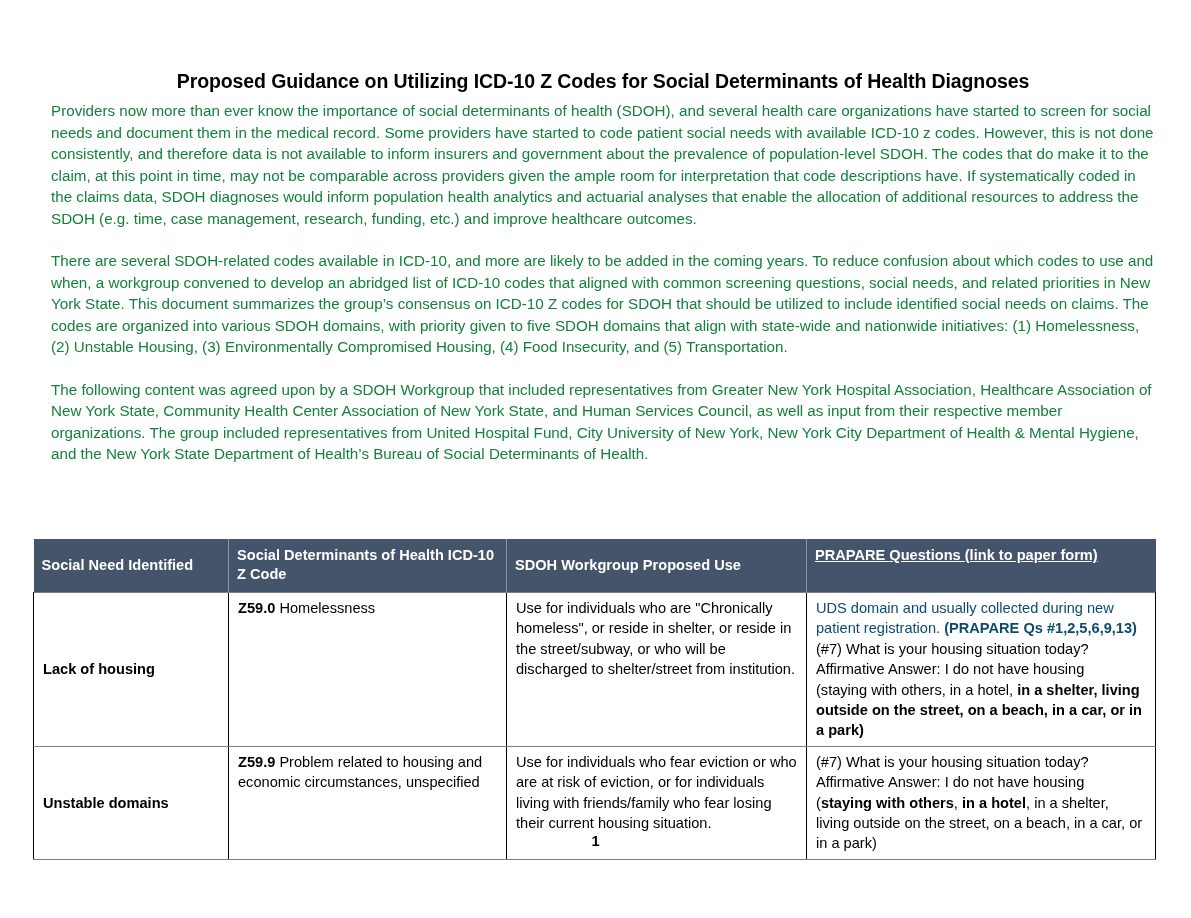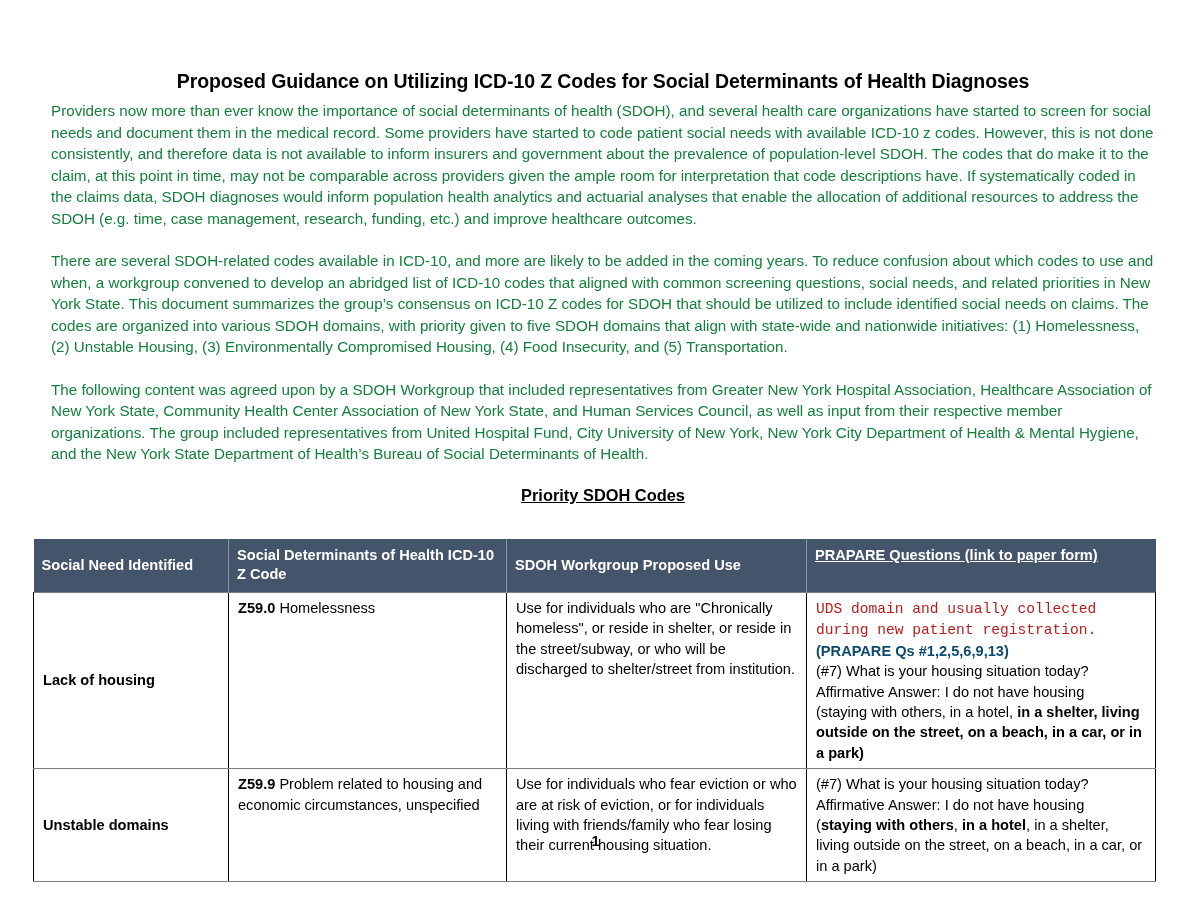--- a/index.html
+++ b/index.html
@@ -114,21 +114,21 @@
     vertical-align: middle;
     font-weight: bold;
   }
   table.sdoh tbody tr.row1 td { height: 138px; }
   table.sdoh tbody tr.row2 td { height: 112px; }
 
   table.sdoh tbody td.c-code { vertical-align: top; }
   table.sdoh tbody td.c-use  { vertical-align: top; }
   table.sdoh tbody td.c-prapare { vertical-align: top; }
 
-  .blue-lt { color: #b91c1c; font-family: Liberation Mono, monospace; }
+  .blue-lt { color: #0c4a6e; }
   .blue-dk { color: #0c4a6e; font-weight: bold; text-align: center; }
   .bld { font-weight: bold; }
 
   .page-number {
     position: absolute;
     left: 0;
     top: 833px;
     width: 1191px;
     text-align: center;
     font-size: 14.6px;
@@ -143,21 +143,20 @@
 
   <div class="doc-body">
 
     <h1 class="doc-title">Proposed Guidance on Utilizing ICD-10 Z Codes for Social Determinants of Health Diagnoses</h1>
 
 
     <p class="para">Providers now more than ever know the importance of social determinants of health (SDOH), and several health care organizations have started to screen for social needs and document them in the medical record. Some providers have started to code patient social needs with available ICD-10 z codes. However, this is not done consistently, and therefore data is not available to inform insurers and government about the prevalence of population-level SDOH. The codes that do make it to the claim, at this point in time, may not be comparable across providers given the ample room for interpretation that code descriptions have. If systematically coded in the claims data, SDOH diagnoses would inform population health analytics and actuarial analyses that enable the allocation of additional resources to address the SDOH (e.g. time, case management, research, funding, etc.) and improve healthcare outcomes.</p>
     <p class="para spaced">There are several SDOH-related codes available in ICD-10, and more are likely to be added in the coming years. To reduce confusion about which codes to use and when, a workgroup convened to develop an abridged list of ICD-10 codes that aligned with common screening questions, social needs, and related priorities in New York State. This document summarizes the group’s consensus on ICD-10 Z codes for SDOH that should be utilized to include identified social needs on claims. The codes are organized into various SDOH domains, with priority given to five SDOH domains that align with state-wide and nationwide initiatives: (1) Homelessness, (2) Unstable Housing, (3) Environmentally Compromised Housing, (4) Food Insecurity, and (5) Transportation.</p>
     <p class="para spaced">The following content was agreed upon by a SDOH Workgroup that included representatives from Greater New York Hospital Association, Healthcare Association of New York State, Community Health Center Association of New York State, and Human Services Council, as well as input from their respective member organizations. The group included representatives from United Hospital Fund, City University of New York, New York City Department of Health &amp; Mental Hygiene, and the New York State Department of Health’s Bureau of Social Determinants of Health.</p>
 
-    <div class="priority-heading">Priority SDOH Codes</div>
 
   </div>
 
   <table class="sdoh">
     <colgroup>
       <col class="c1">
         <col class="c2">
         <col class="c3">
         <col class="c4">
     </colgroup>

